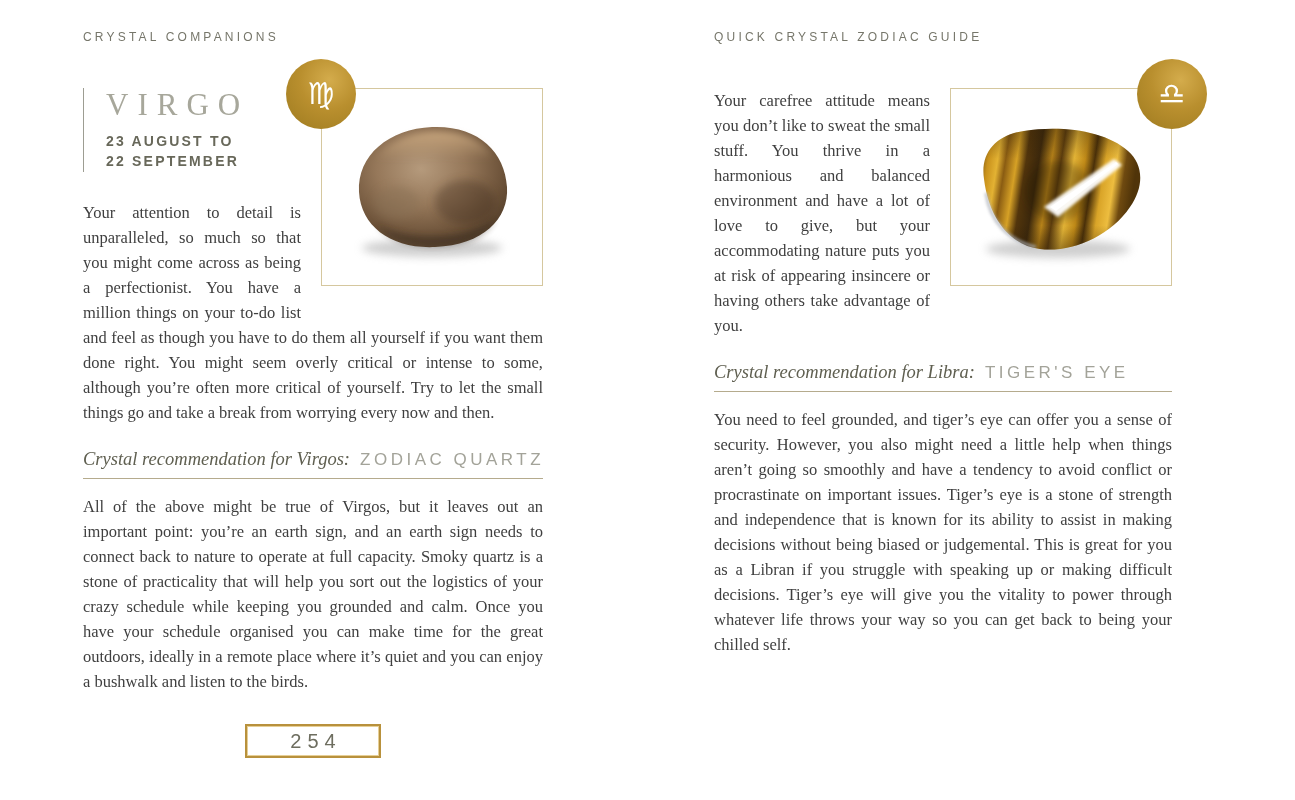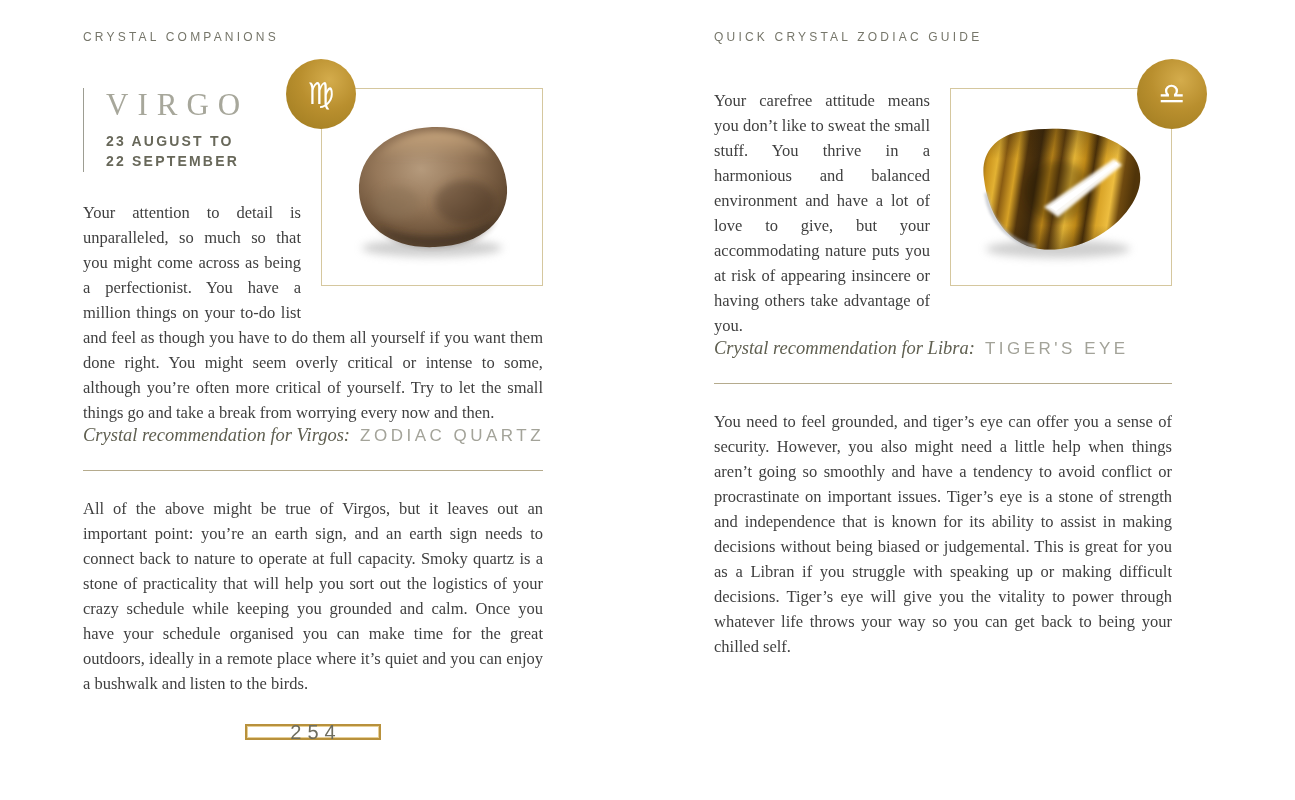--- a/index.html
+++ b/index.html
@@ -89,47 +89,48 @@
 
   .body-text {
     font-size: 16.5px;
     line-height: 25px;
     text-align: justify;
     color: #3f3f3f;
   }
 
   .reco {
     clear: both;
-    padding-bottom: 24px;
+    margin-top: 24px;
+    padding-bottom: 8px;
     border-bottom: 1px solid #b5ab8d;
     white-space: nowrap;
   }
   .reco-label {
     font-style: italic;
     font-size: 18.5px;
     color: #5f5f50;
   }
   .reco-crystal {
     font-family: "Liberation Sans", sans-serif;
     font-size: 17px;
     font-weight: 300;
     letter-spacing: 3.5px;
     color: #a3a399;
     margin-left: 6px;
   }
 
-  .body-text.second { margin-top: 25px; }
+  .body-text.second { margin-top: 15px; }
 
   .page-number-box {
     position: absolute;
     left: 50%;
     transform: translateX(-50%);
     top: 694px;
     width: 136px;
-    height: 16px;
+    height: 34px;
     border: 2px solid #b8913c;
     box-shadow: inset 0 0 0 1px #e6cf96;
     display: flex;
     align-items: center;
     justify-content: center;
   }
   .page-number {
     font-family: "Liberation Sans", sans-serif;
     font-size: 20px;
     letter-spacing: 6px;

